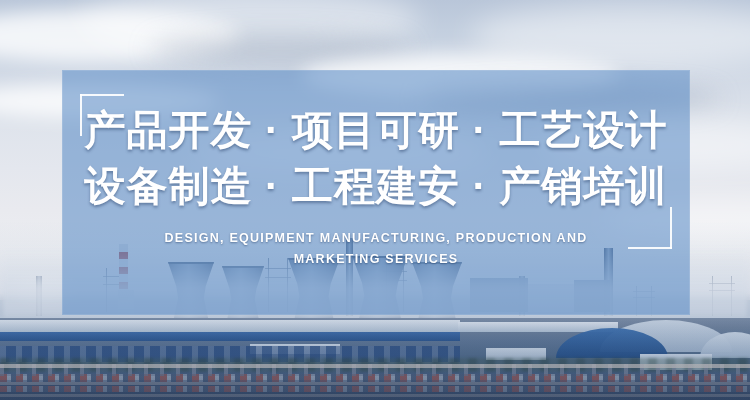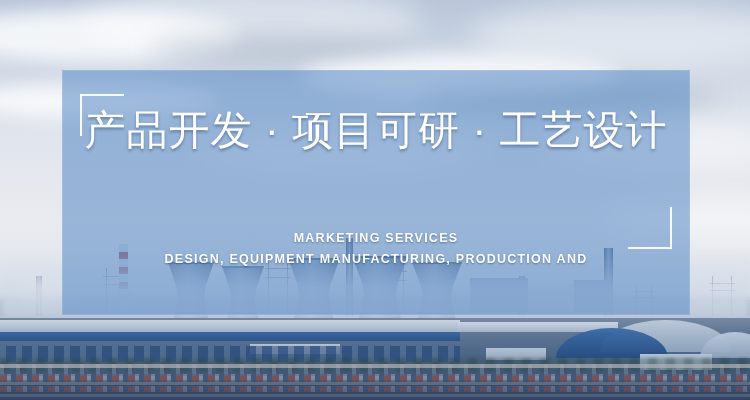--- a/index.html
+++ b/index.html
@@ -234,21 +234,21 @@
   .bracket.br .h { right: 0; bottom: 0; width: 44px; height: 2px; }
   .bracket.br .v { right: 0; bottom: 0; width: 2px; height: 42px; }
 
   
   .headline {
     position: absolute;
     left: 0; right: 0;
     top: 32px;
     text-align: center;
     color: #ffffff;
-    font-weight: 400;
+    font-weight: 700;
     font-size: 41px;
     line-height: 56px;
     letter-spacing: 1px;
     text-shadow: 0 2px 3px rgba(30,56,96,0.45);
     white-space: nowrap;
   }
   .headline .line { display: block; }
 
   .subline {
     position: absolute;
@@ -355,21 +355,22 @@
         <span class="v"></span>
     </div>
 
     <div class="bracket br">
       <span class="h"></span>
         <span class="v"></span>
     </div>
 
     <div class="headline">
       <span class="line">产品开发 · 项目可研 · 工艺设计</span>
+      <span class="line">设备制造 · 工程建安 · 产销培训</span>
     </div>
 
     <div class="subline">
+      <span class="sline">DESIGN, EQUIPMENT MANUFACTURING, PRODUCTION AND</span>
       <span class="sline">MARKETING SERVICES</span>
-      <span class="sline">DESIGN, EQUIPMENT MANUFACTURING, PRODUCTION AND</span>
     </div>
   </div>
 
 </div>
 
 </body></html>

